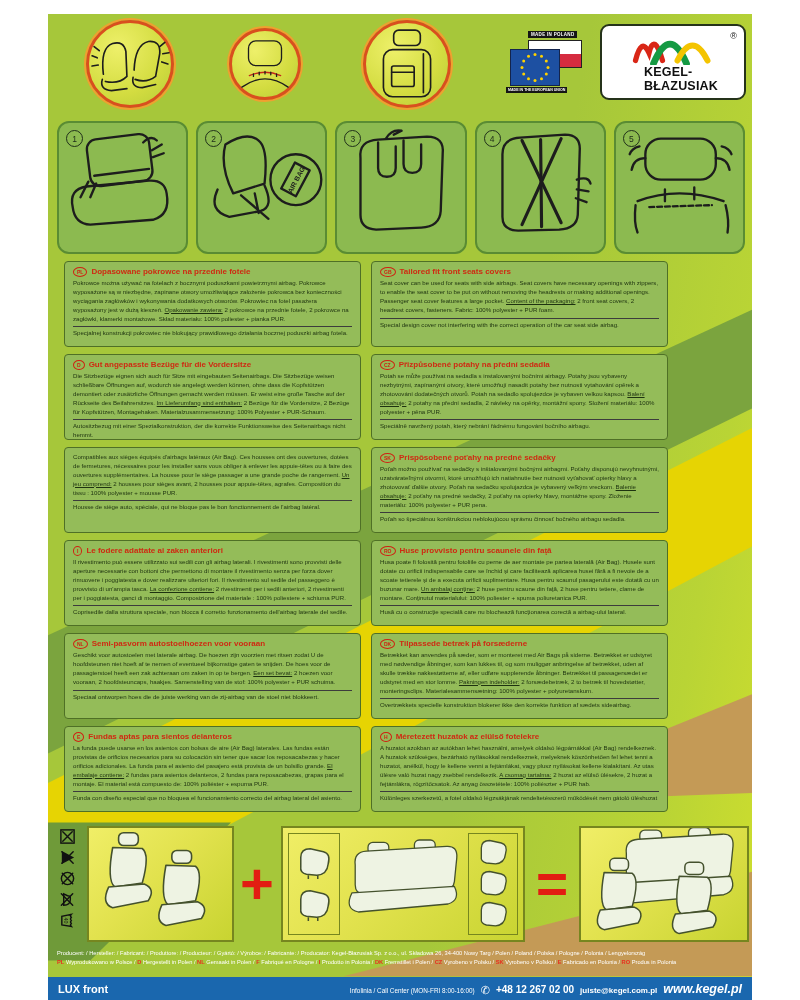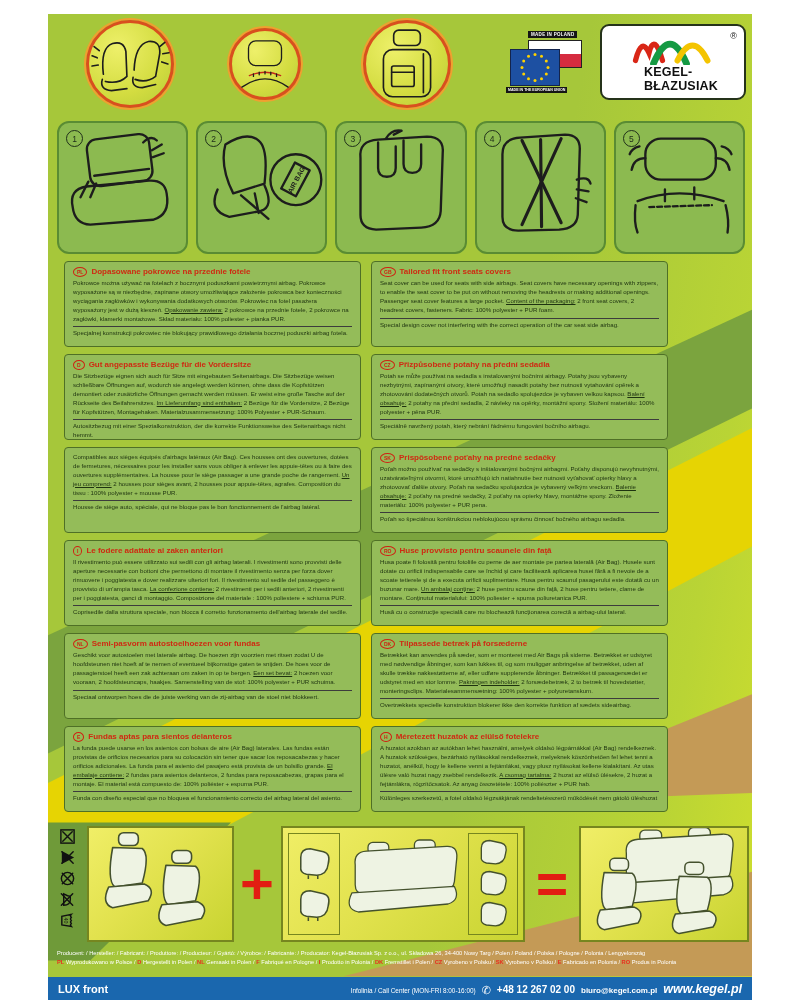--- a/index.html
+++ b/index.html
@@ -316,21 +316,21 @@
         <h3 class="lb-title">Huse provvisto pentru scaunele din faţă</h3>
           </div>
       <p class="lb-body"><span>Husa poate fi folosită pentru fotoliile cu perne de aer montate pe partea laterală (Air Bag). Husele sunt dotate cu orificii indispensabile care se închid şi care facilitează aplicarea husei fără a fi nevoie de a scoate tetierele şi de a executa orificii suplimentare. Husa pentru scaunul pasagerului este dotată cu un buzunar mare.</span> <u>Un ambalaj conţine:</u> <span>2 huse pentru scaune din faţă, 2 huse pentru tetiere, clame de montare. Conţinutul materialului: 100% poliester + spuma poliuretanica PUR.</span></p>
       <hr class="lb-sep">
       <p class="lb-note">Husă cu o construcţie specială care nu blochează funcţionarea corectă a airbag-ului lateral.</p>
     </article>
 
     <article class="lb">
       <div class="lb-head">
             <span class="cc-badge">NL</span>
-        <h3 class="lb-title">Semi-pasvorm autostoelhoezen voor fundas</h3>
+        <h3 class="lb-title">Semi-pasvorm autostoelhoezen voor vooraan</h3>
           </div>
       <p class="lb-body"><span>Geschikt voor autostoelen met laterale airbag. De hoezen zijn voorzien met ritsen zodat U de hoofdsteunen niet hoeft af te nemen of eventueel bijkomstige gaten te snijden. De hoes voor de passagierstoel heeft een zak achteraan om zaken in op te bergen.</span> <u>Een set bevat:</u> <span>2 hoezen voor vooraan, 2 hoofdsteuncaps, haakjes. Samenstelling van de stof: 100% polyester + PUR schuima.</span></p>
       <hr class="lb-sep">
       <p class="lb-note">Speciaal ontworpen hoes die de juiste werking van de zij-airbag van de stoel niet blokkeert.</p>
     </article>
 
     <article class="lb">
       <div class="lb-head">
             <span class="cc-badge">DK</span>
         <h3 class="lb-title">Tilpassede betræk på forsæderne</h3>
@@ -495,18 +495,18 @@
       <span class="cc">RO</span> <span>Produs in Polonia</span>
     </div>
   </div>
 
   <div class="bluebar">
     <span class="product">LUX front</span>
     <span class="contact">
       <span class="infoline">Infolinia / Call Center (MON-FRI 8:00-16:00)</span>
       <span class="phoneicon">✆</span>
       <span class="phone">+48 12 267 02 00</span>
-      <a class="email" href="#">biuro@kegel.com.pl</a>
+      <a class="email" href="#">juiste@kegel.com.pl</a>
       <a class="website" href="#">www.kegel.pl</a>
     </span>
   </div>
 </div>
 </div>
 
 </body></html>

